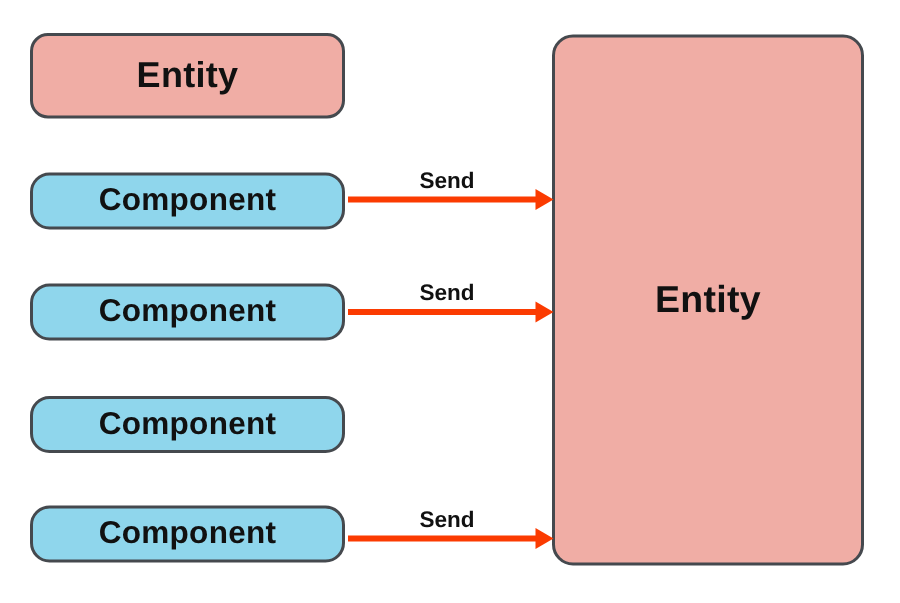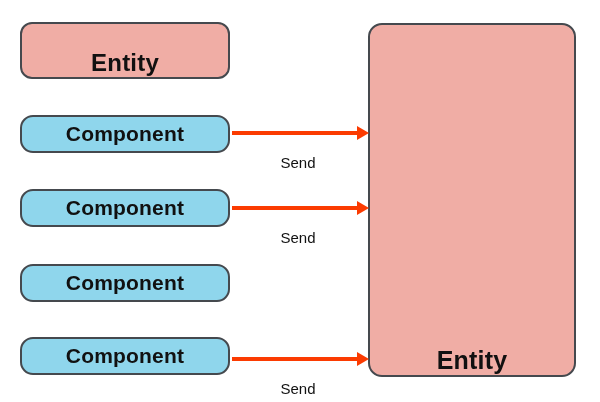--- a/index.html
+++ b/index.html
@@ -21,21 +21,20 @@
     display: flex;
     align-items: center;
     justify-content: center;
     border: 2.5px solid var(--border, #45494E);
     color: var(--text, #111111);
     font-weight: bold;
     letter-spacing: 0.2px;
   }
   .entity {
     background: var(--entity-fill, #F0ADA5);
-    align-items: flex-end;
   }
   .entity-left {
     left: 20px; top: 22px;
     width: 210px; height: 57px;
     border-radius: 12px;
     font-size: 24px;
   }
   .entity-right {
     left: 368px; top: 23px;
     width: 208px; height: 354px;
@@ -76,24 +75,23 @@
   .arrow-head.a1 { top: 126px; }
   .arrow-head.a2 { top: 201px; }
   .arrow-head.a3 { top: 352px; }
 
   .send-label {
     position: absolute;
     left: 258px;
     width: 80px;
     text-align: center;
     font-size: 15px;
-    font-weight: normal;
+    font-weight: bold;
     color: var(--text, #111111);
     line-height: 16px;
-    margin-top: 42px;
   }
   .send-label.s1 { top: 113px; }
   .send-label.s2 { top: 188px; }
   .send-label.s3 { top: 339px; }
 </style>
 </head>
 <body>
 
 <div class="canvas">
 

